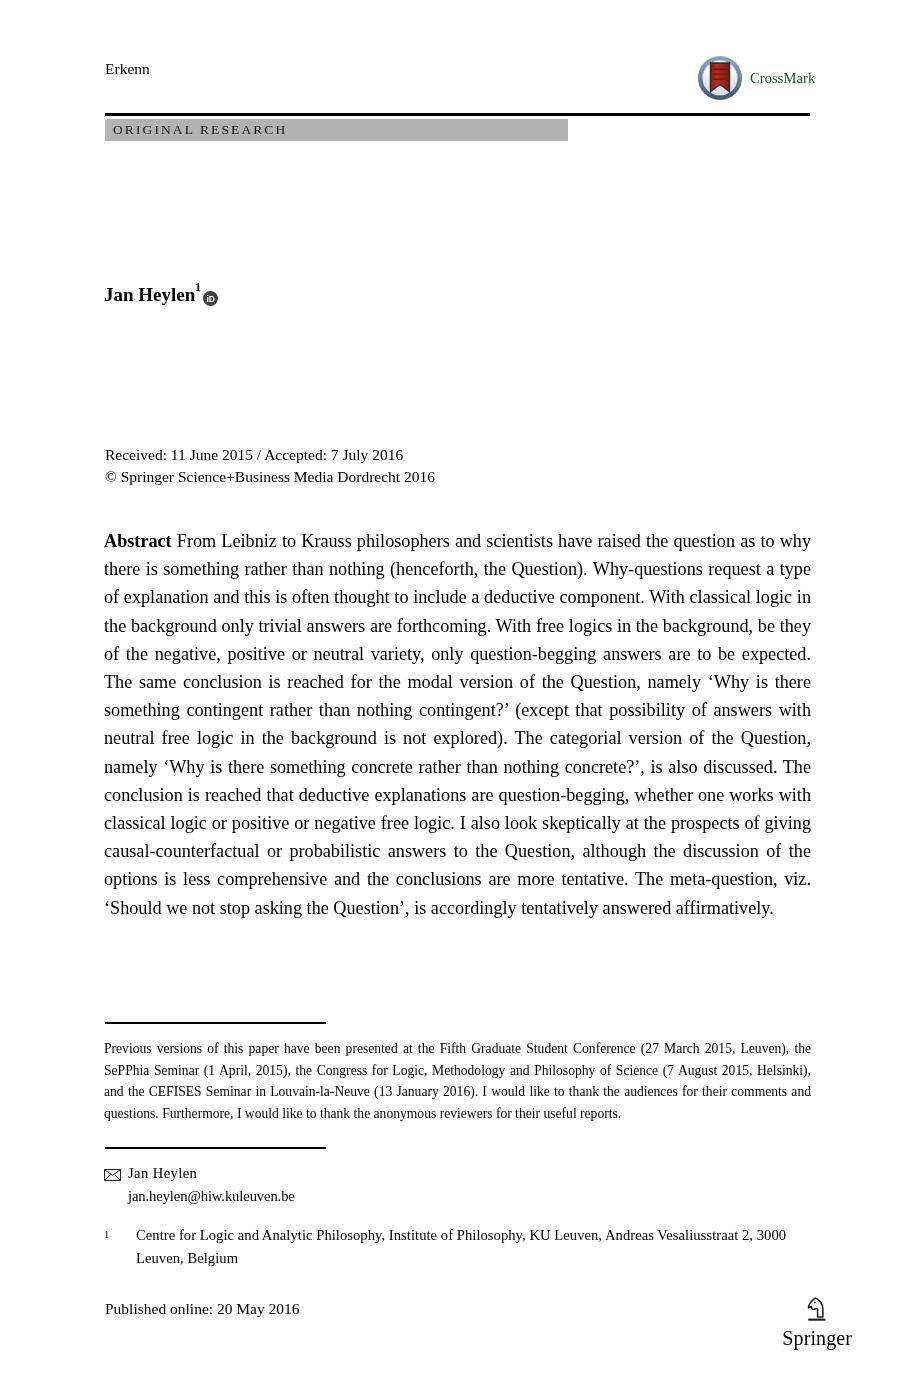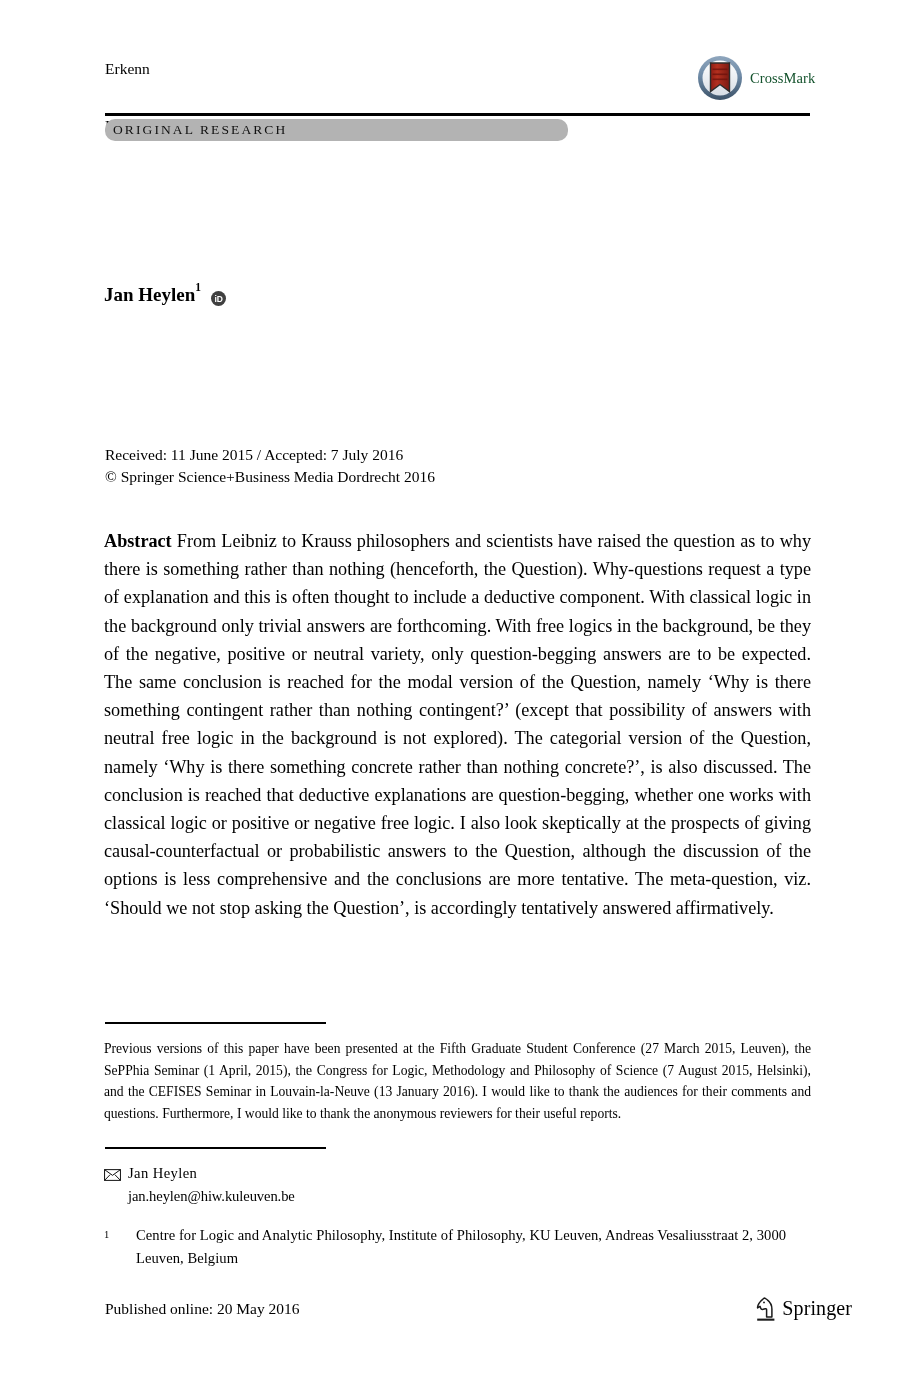--- a/index.html
+++ b/index.html
@@ -70,21 +70,20 @@
   }
   .category-bar {
     position: absolute;
     left: 105px;
     top: 119px;
     width: 463px;
     height: 22px;
     background: #b3b3b3;
     display: flex;
     align-items: center;
-    border-radius: 10px;
   }
   .category-label {
     padding-left: 8px;
     font-size: 13.5px;
     letter-spacing: 2.1px;
     color: #111111;
     font-family: "Liberation Serif", serif;
   }
 
   
@@ -119,21 +118,21 @@
     font-weight: bold;
   }
   .orcid {
     display: inline-block;
     width: 15px;
     height: 15px;
     border-radius: 50%;
     background: #404040;
     position: relative;
     top: 7px;
-    margin-left: 10px;
+    margin-left: 2px;
     flex: 0 0 auto;
     text-decoration: underline;
   }
   .orcid-text {
     position: absolute;
     left: 0; right: 0; top: 0; bottom: 0;
     display: flex;
     align-items: center;
     justify-content: center;
     color: #ffffff;
@@ -247,20 +246,21 @@
     top: 1300px;
     font-size: 15.5px;
   }
   .springer-logo {
     position: absolute;
     right: 104px;
     top: 1295px;
     display: flex;
     align-items: center;
     gap: 5px;
+    flex-direction: column;
   }
   .springer-mark {
     width: 22px;
     height: 27px;
     flex: 0 0 auto;
     position: relative;
     top: 1px;
   }
   .springer-word {
     font-size: 20px;

